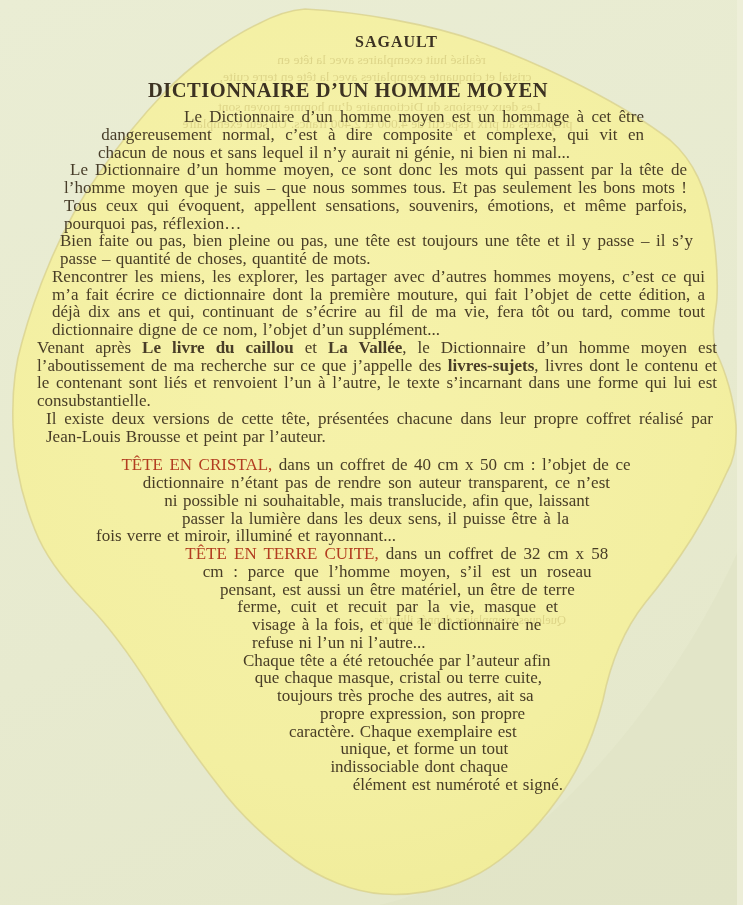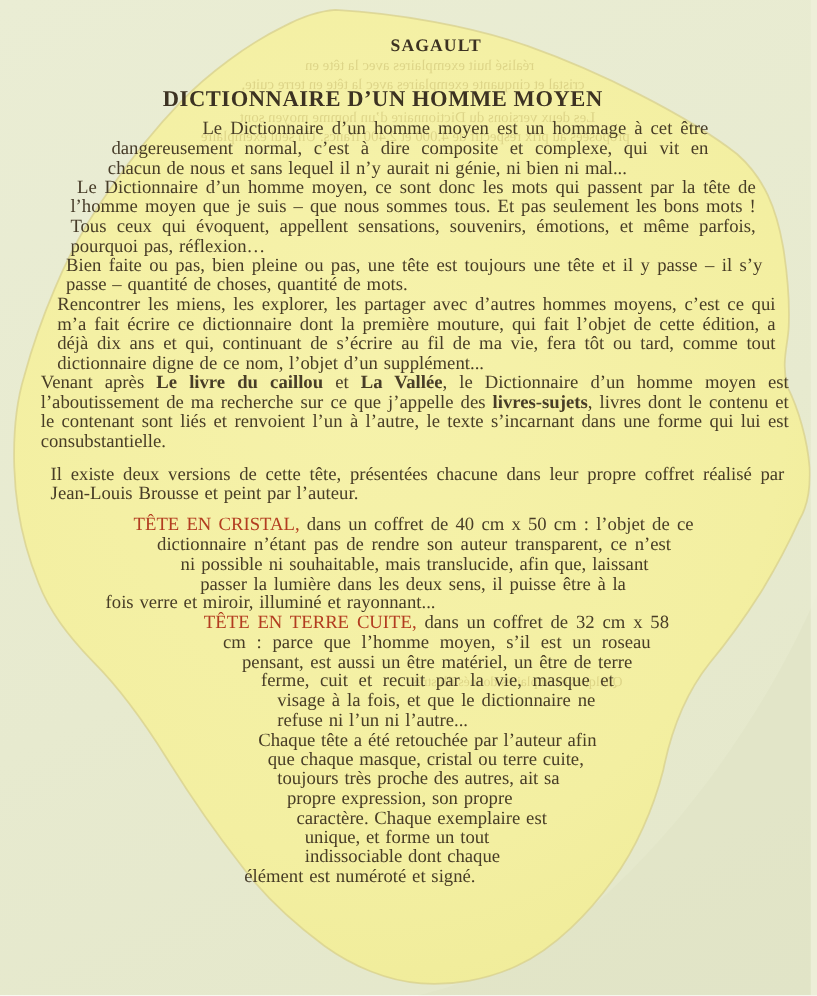--- a/index.html
+++ b/index.html
@@ -38,26 +38,26 @@
     word-spacing:1px;
   }
   .text-flow p{margin:0;text-align:justify;}
   .b{font-weight:bold;}
   .red{color:#b23c20;}
   
   #p1{margin:0 79px 0 86px;}
   #p2{margin:0 56px 0 64px;text-indent:6px;}
   #p3{margin:0 50px 0 60px;}
   #p4{margin:0 38px 0 52px;}
-  #p5{margin:0 26px 12px 37px;}
+  #p5{margin:0 26px 0 37px;}
   #p6{margin:0 24px 0 34px;}
   #p7{margin:0 30px 11px 46px;}
   #p8{margin:0 88px 0 96px;}
   #p9{margin:0 110px 0 160px;}
-  #p10{margin:0 180px 0 222px;text-align:left;}
+  #p10{margin:0 180px 0 222px;text-align:right;}
   
   .sp{shape-margin:0;}
   .f1l{float:left;width:98px;height:36px;
        shape-outside:polygon(0px 0px,98px 0px,98px 2px,14px 18px,12px 36px,0px 36px);}
   .f1r{float:right;width:20px;height:18px;}
   .f8l{float:left;width:92px;height:71px;
        shape-outside:polygon(0px 0px,4px 0px,86px 68px,86px 71px,0px 71px);}
   .f8r{float:right;width:92px;height:71px;
        shape-outside:polygon(88px 0px,92px 0px,92px 71px,6px 71px);}
   .f9l{float:left;width:95px;height:89px;

